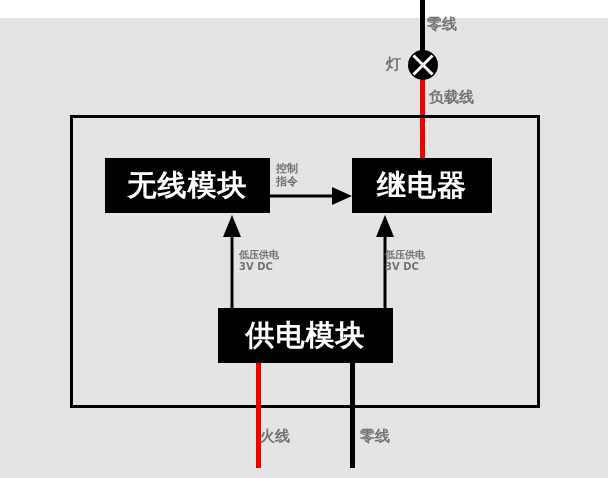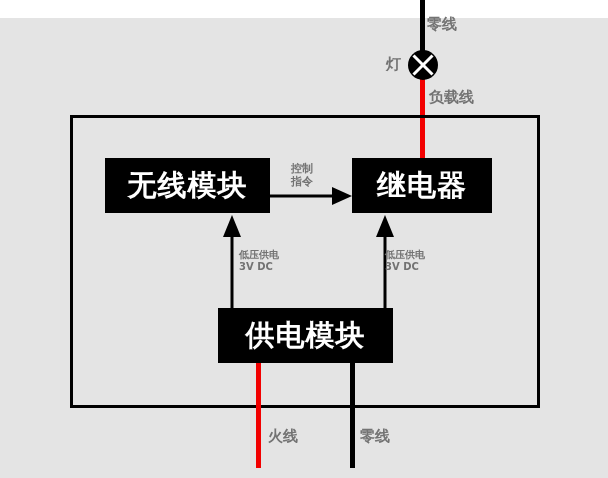--- a/index.html
+++ b/index.html
@@ -92,25 +92,25 @@
     font-weight: bold;
     white-space: pre;
     line-height: 1.15;
   }
   .lbl-big { font-size: 15px; }
   .lbl-sm  { font-size: 10px; }
 
   #lbl-neutral-top { left: 427px; top: 16px; }
   #lbl-lamp        { left: 386px; top: 56px; }
   #lbl-load        { left: 429px; top: 89px; text-align: center; }
-  #lbl-live-bottom { left: 268px; top: 428px; }
+  #lbl-live-bottom { left: 260px; top: 428px; }
   #lbl-neutral-bot { left: 360px; top: 428px; }
 
   #lbl-cmd {
-    left: 291px;
+    left: 276px;
     top: 163px;
     font-size: 11px;
     text-align: left;
   }
   #lbl-pwr-left  { left: 239px; top: 249px; }
   #lbl-pwr-right { left: 385px; top: 249px; }
 
   .arrow-svg { position: absolute; }
 </style>
 </head>

